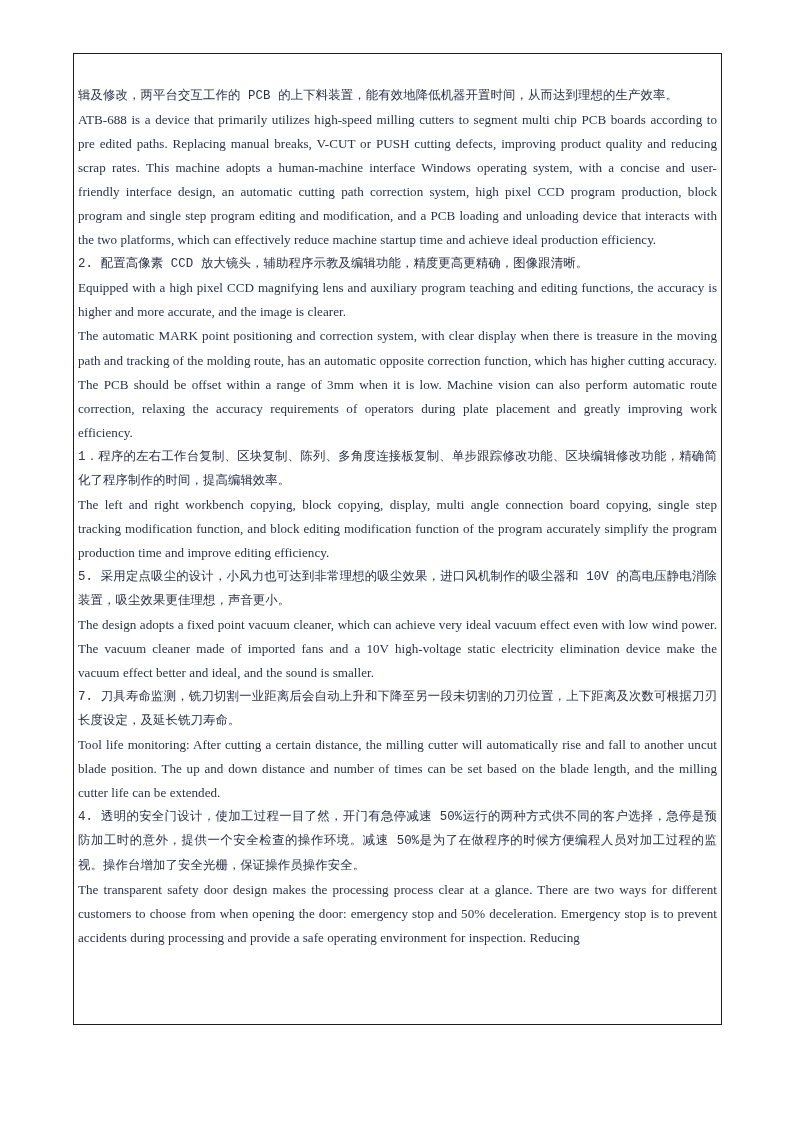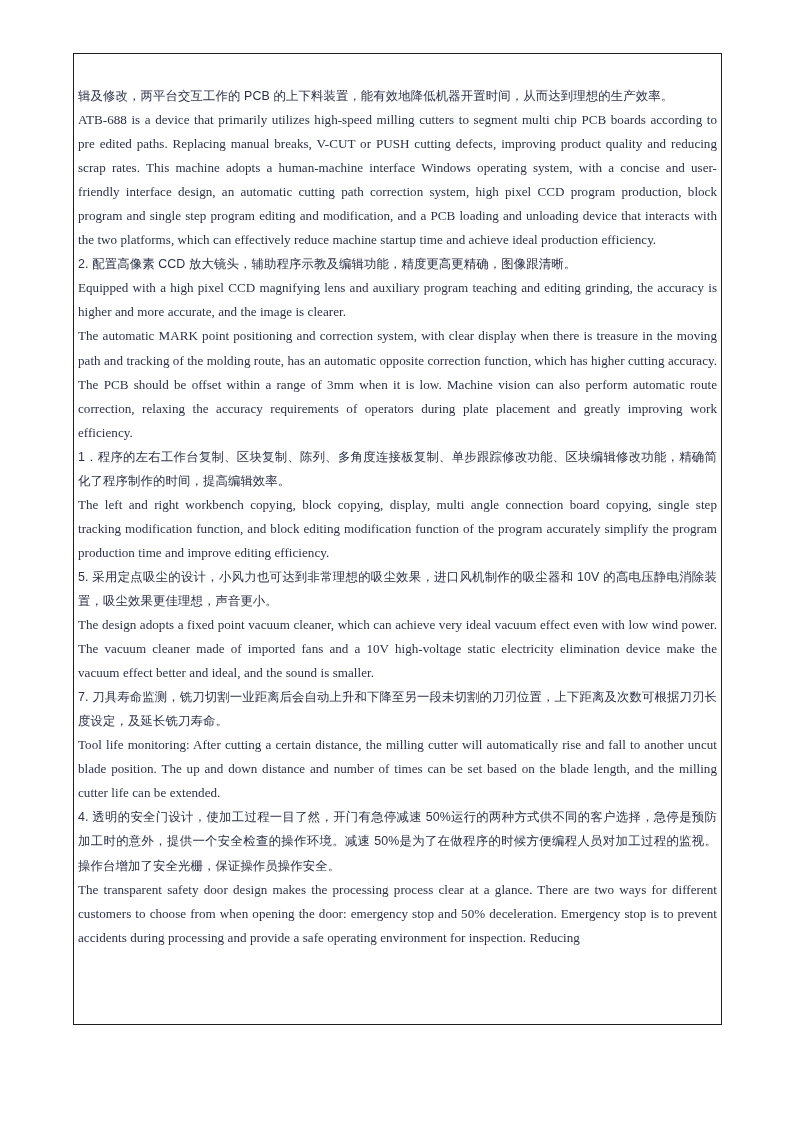--- a/index.html
+++ b/index.html
@@ -59,21 +59,21 @@
 
   .para {
     margin: 0;
     padding: 0;
     text-align: justify;
     text-align-last: left;
   }
 
   
   .zh {
-    font-family: Liberation Sans, sans-serif;
+    font-family: Liberation Mono, monospace;
     font-size: 12.4px;
     letter-spacing: 0.1px;
     text-align: justify;
     text-align-last: left;
   }
 
   
   .para:last-child { text-align-last: left; }
 </style>
 </head>
@@ -84,21 +84,21 @@
   <div class="page-frame">
     <div class="frame-inner">
       <div class="body-text">
 
         <p class="para zh">辑及修改，两平台交互工作的 PCB 的上下料装置，能有效地降低机器开置时间，从而达到理想的生产效率。</p>
 
         <p class="para">ATB-688 is a device that primarily utilizes high-speed milling cutters to segment multi chip PCB boards according to pre edited paths. Replacing manual breaks, V-CUT or PUSH cutting defects, improving product quality and reducing scrap rates. This machine adopts a human-machine interface Windows operating system, with a concise and user-friendly interface design, an automatic cutting path correction system, high pixel CCD program production, block program and single step program editing and modification, and a PCB loading and unloading device that interacts with the two platforms, which can effectively reduce machine startup time and achieve ideal production efficiency.</p>
 
         <p class="para zh">2. 配置高像素 CCD 放大镜头，辅助程序示教及编辑功能，精度更高更精确，图像跟清晰。</p>
 
-        <p class="para">Equipped with a high pixel CCD magnifying lens and auxiliary program teaching and editing grinding, the accuracy is higher and more accurate, and the image is clearer.</p>
+        <p class="para">Equipped with a high pixel CCD magnifying lens and auxiliary program teaching and editing functions, the accuracy is higher and more accurate, and the image is clearer.</p>
 
 
         <p class="para">The automatic MARK point positioning and correction system, with clear display when there is treasure in the moving path and tracking of the molding route, has an automatic opposite correction function, which has higher cutting accuracy. The PCB should be offset within a range of 3mm when it is low. Machine vision can also perform automatic route correction, relaxing the accuracy requirements of operators during plate placement and greatly improving work efficiency.</p>
 
         <p class="para zh">1．程序的左右工作台复制、区块复制、陈列、多角度连接板复制、单步跟踪修改功能、区块编辑修改功能，精确简化了程序制作的时间，提高编辑效率。</p>
 
         <p class="para">The left and right workbench copying, block copying, display, multi angle connection board copying, single step tracking modification function, and block editing modification function of the program accurately simplify the program production time and improve editing efficiency.</p>
 
         <p class="para zh">5. 采用定点吸尘的设计，小风力也可达到非常理想的吸尘效果，进口风机制作的吸尘器和 10V 的高电压静电消除装置，吸尘效果更佳理想，声音更小。</p>
 

